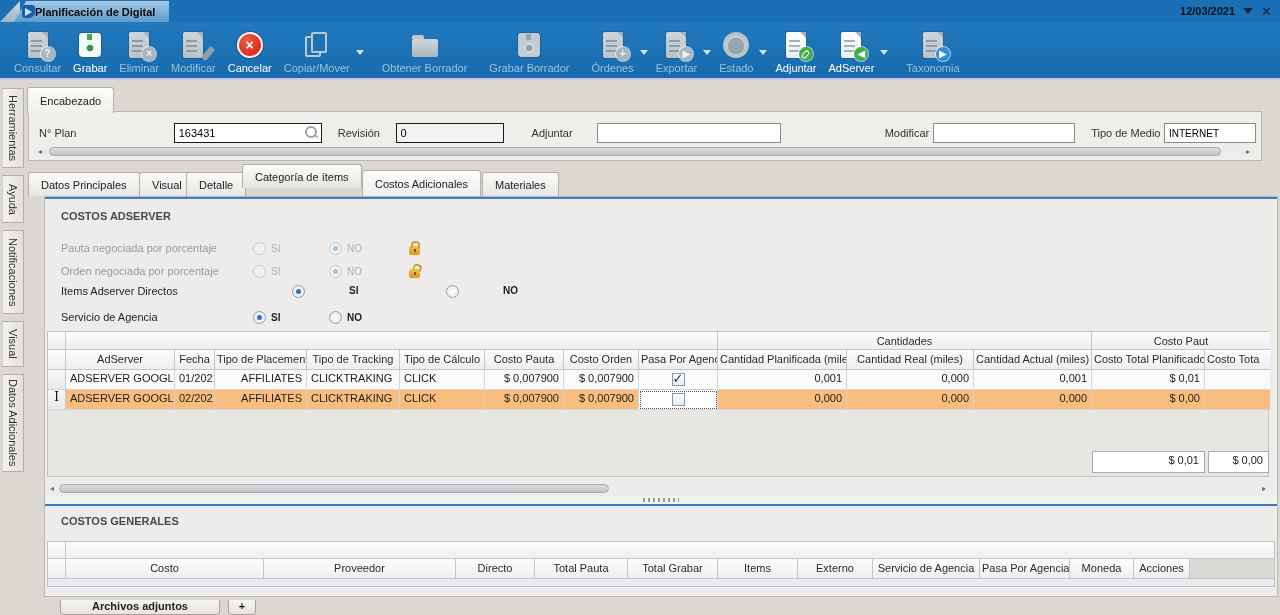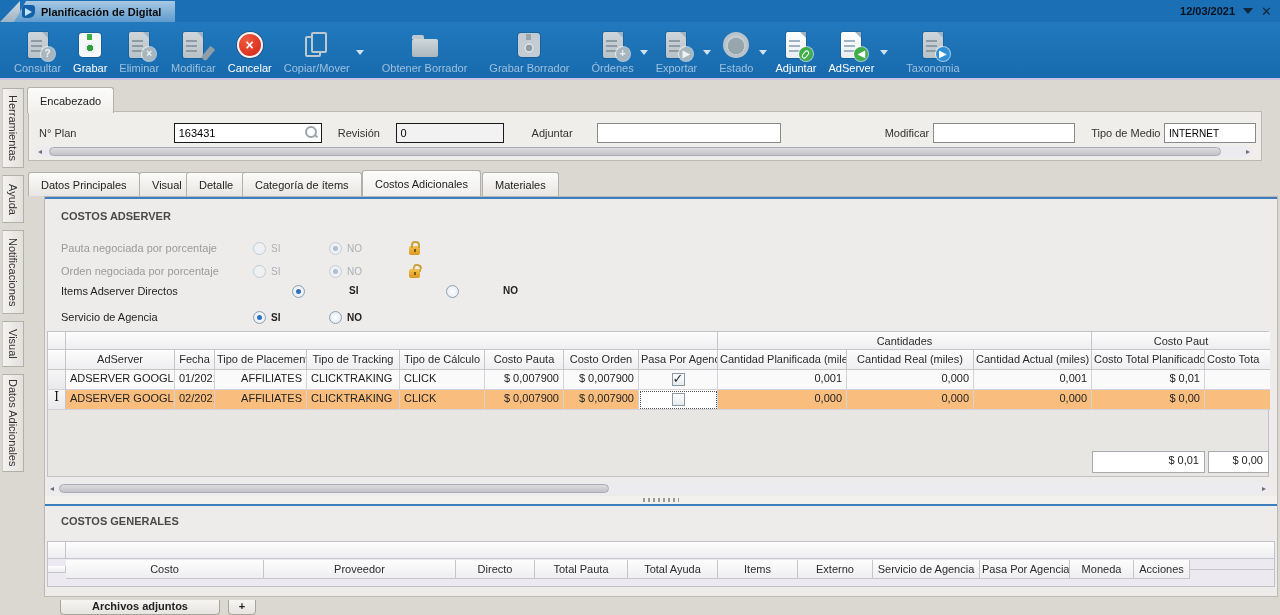--- a/index.html
+++ b/index.html
@@ -1,21 +1,21 @@
 <!DOCTYPE html>
 <html><head>
 <meta charset="utf-8">
 <style>
   * { margin:0; padding:0; box-sizing:border-box; }
   html,body { width:1280px; height:615px; overflow:hidden; }
   body { font-family:"Liberation Sans","DejaVu Sans",sans-serif; font-size:11px; color:#222; background:#dbd8d1; position:relative; }
 
   
   .titlebar { position:absolute; left:0; top:0; width:1280px; height:22px; background:#1b6fb4; }
-  .title-tab { position:absolute; left:14px; top:1px; height:21px; padding:0 14px 0 8px; background:linear-gradient(#a8c9e4,#5e9bce); display:flex; align-items:center; gap:6px; clip-path:polygon(12px 0,100% 0,100% 100%,0 100%); }
+  .title-tab { position:absolute; left:14px; top:1px; height:21px; padding:0 14px 0 8px; background:linear-gradient(#a8c9e4,#5e9bce); display:flex; align-items:center; clip-path:polygon(12px 0,100% 0,100% 100%,0 100%); }
   .title-tab-slant { position:absolute; left:0px; top:1px; width:20px; height:21px; background:linear-gradient(#cfd9e2,#9fb4c4); clip-path:polygon(100% 0,100% 100%,0 100%); }
   .app-icon { width:13px; height:13px; background:#1460a8; border-radius:3px 3px 6px 3px; position:relative; }
   .app-icon:before { content:""; position:absolute; left:3px; top:3px; border-left:7px solid #bfe6f2; border-top:4px solid transparent; border-bottom:4px solid transparent; }
   .title-text { font-weight:bold; color:#0a0a0a; font-size:11px; white-space:nowrap; }
   .titlebar-right { position:absolute; right:8px; top:0; height:22px; display:flex; align-items:center; gap:8px; }
   .date-text { color:#06121d; font-weight:bold; font-size:11px; }
   .caret-down { width:0; height:0; border-left:5px solid transparent; border-right:5px solid transparent; border-top:6px solid #10263a; }
   .close-x { color:#10263a; font-weight:bold; font-size:13px; line-height:13px; cursor:default; }
 
   
@@ -290,21 +290,21 @@
 
 <div class="tab-chip" style="left:28px; top:172px;">
     <span>Datos Principales</span>
   </div>
 <div class="tab-chip" style="left:139px; top:172px;">
     <span>Visual</span>
   </div>
 <div class="tab-chip" style="left:186px; top:172px;">
     <span>Detalle</span>
   </div>
-<div class="tab-chip" style="left:242px; top:172px;justify-content:center;">
+<div class="tab-chip" style="left:242px; top:164px;justify-content:center;">
     <span>Categoría de ítems</span>
   </div>
 <div class="tab-chip active" style="left:362px; top:170px; z-index:4;">
     <span>Costos Adicionales</span>
   </div>
 <div class="tab-chip" style="left:482px; top:172px;">
     <span>Materiales</span>
   </div>
 
 <div class="panel" style="left:44px; top:196px; width:1234px; height:401px; background:#edecea;">
@@ -419,27 +419,27 @@
   </div>
 
   <div class="blue-rule" style="left:0px; top:307px; width:1232px;"></div>
   <div class="section-title" style="position:absolute; left:16px; top:318px;">COSTOS GENERALES</div>
 
   <div class="grid" style="left:2px; top:344px; width:1228px; height:46px; background:#eceaf0;">
     <div class="grow" style="height:17px;">
       <div class="ghead gw-sel"></div>
       <div class="ghead" style="flex:1; border-right:none;"></div>
     </div>
-    <div class="grow" style="height:20px;align-items:center;">
+    <div class="grow" style="height:20px;">
       <div class="ghead gw-sel"></div>
       <div class="ghead gw0">Costo</div>
       <div class="ghead gw1">Proveedor</div>
       <div class="ghead gw2">Directo</div>
       <div class="ghead gw3">Total Pauta</div>
-      <div class="ghead gw4">Total Ayuda</div>
+      <div class="ghead gw4">Total Grabar</div>
       <div class="ghead gw5">Items</div>
       <div class="ghead gw6">Externo</div>
       <div class="ghead gw7">Servicio de Agencia</div>
       <div class="ghead gw8">Pasa Por Agencia</div>
       <div class="ghead gw9">Moneda</div>
       <div class="ghead gw10">Acciones</div>
       <div style="flex:1; background:#dcdad6; border-bottom:1px solid #c6c5c9;"></div>
     </div>
   </div>
 </div>

